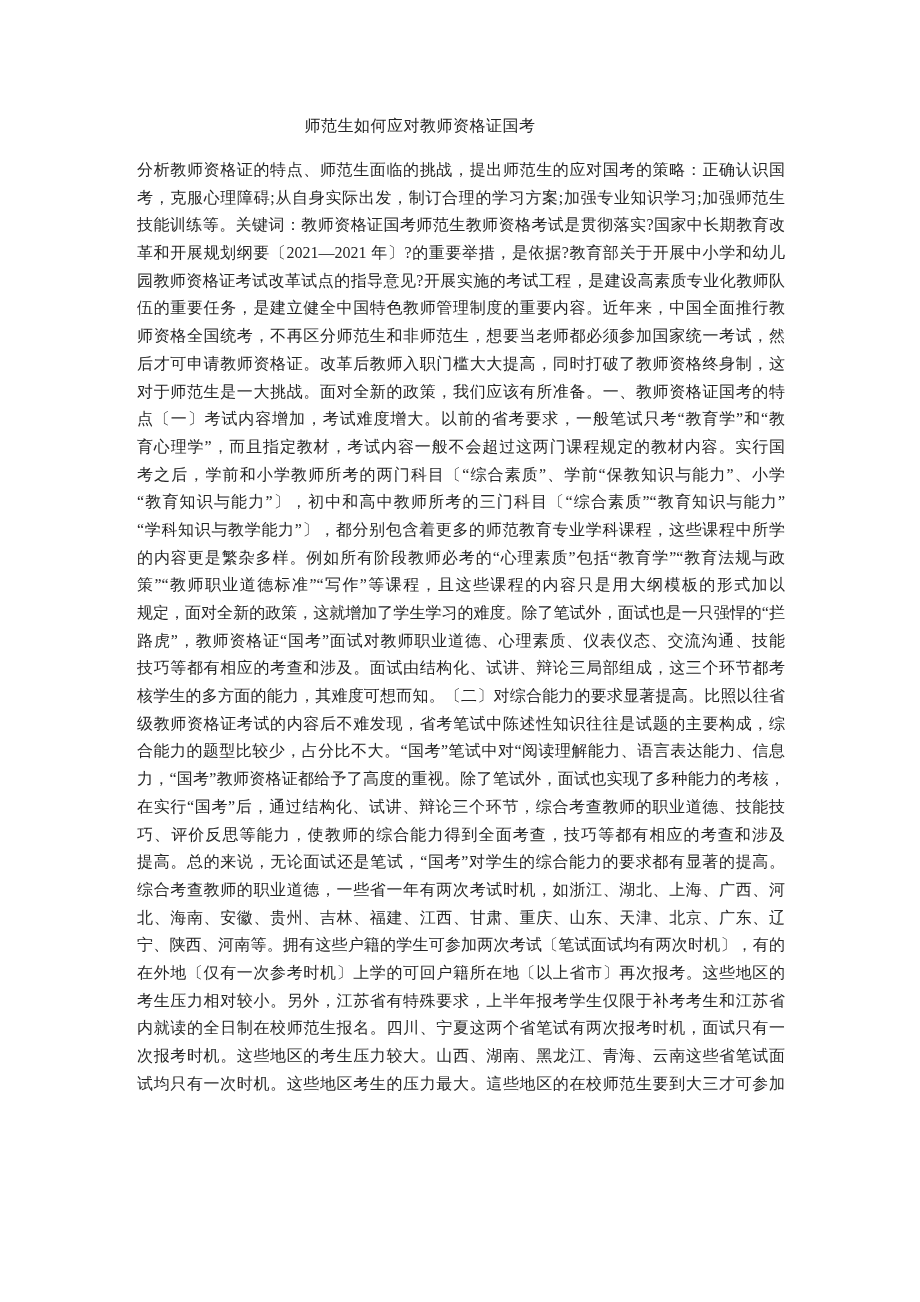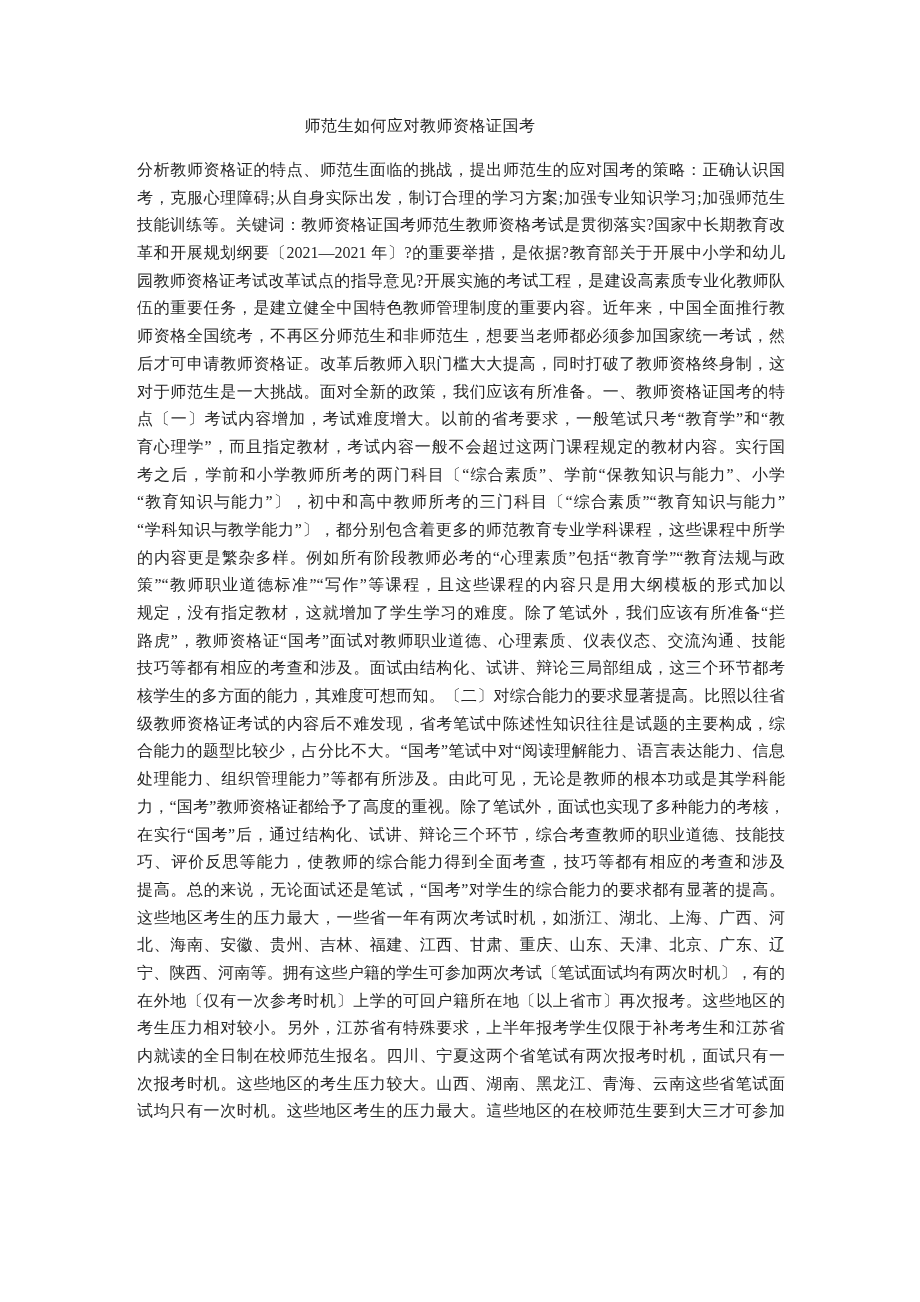--- a/index.html
+++ b/index.html
@@ -64,32 +64,31 @@
       <div class="line">师资格全国统考，不再区分师范生和非师范生，想要当老师都必须参加国家统一考试，然</div>
       <div class="line">后才可申请教师资格证。改革后教师入职门槛大大提高，同时打破了教师资格终身制，这</div>
       <div class="line">对于师范生是一大挑战。面对全新的政策，我们应该有所准备。一、教师资格证国考的特</div>
       <div class="line">点〔一〕考试内容增加，考试难度增大。以前的省考要求，一般笔试只考“教育学”和“教</div>
       <div class="line">育心理学”，而且指定教材，考试内容一般不会超过这两门课程规定的教材内容。实行国</div>
       <div class="line">考之后，学前和小学教师所考的两门科目〔“综合素质”、学前“保教知识与能力”、小学</div>
       <div class="line">“教育知识与能力”〕，初中和高中教师所考的三门科目〔“综合素质”“教育知识与能力”</div>
       <div class="line">“学科知识与教学能力”〕，都分别包含着更多的师范教育专业学科课程，这些课程中所学</div>
       <div class="line">的内容更是繁杂多样。例如所有阶段教师必考的“心理素质”包括“教育学”“教育法规与政</div>
       <div class="line">策”“教师职业道德标准”“写作”等课程，且这些课程的内容只是用大纲模板的形式加以</div>
-      <div class="line">规定，没有指定教材，这就增加了学生学习的难度。除了笔试外，我们应该有所准备“拦</div>
+      <div class="line">规定，面对全新的政策，这就增加了学生学习的难度。除了笔试外，面试也是一只强悍的“拦</div>
       <div class="line">路虎”，教师资格证“国考”面试对教师职业道德、心理素质、仪表仪态、交流沟通、技能</div>
       <div class="line">技巧等都有相应的考查和涉及。面试由结构化、试讲、辩论三局部组成，这三个环节都考</div>
       <div class="line">核学生的多方面的能力，其难度可想而知。〔二〕对综合能力的要求显著提高。比照以往省</div>
       <div class="line">级教师资格证考试的内容后不难发现，省考笔试中陈述性知识往往是试题的主要构成，综</div>
       <div class="line">合能力的题型比较少，占分比不大。“国考”笔试中对“阅读理解能力、语言表达能力、信息</div>
-      <div class="line">处理能力、组织管理能力”等都有所涉及。由此可见，无论是教师的根本功或是其学科能</div>
       <div class="line">力，“国考”教师资格证都给予了高度的重视。除了笔试外，面试也实现了多种能力的考核，</div>
       <div class="line">在实行“国考”后，通过结构化、试讲、辩论三个环节，综合考查教师的职业道德、技能技</div>
       <div class="line">巧、评价反思等能力，使教师的综合能力得到全面考查，技巧等都有相应的考查和涉及</div>
       <div class="line">提高。总的来说，无论面试还是笔试，“国考”对学生的综合能力的要求都有显著的提高。</div>
-      <div class="line">这些地区考生的压力最大，一些省一年有两次考试时机，如浙江、湖北、上海、广西、河</div>
+      <div class="line">综合考查教师的职业道德，一些省一年有两次考试时机，如浙江、湖北、上海、广西、河</div>
       <div class="line">北、海南、安徽、贵州、吉林、福建、江西、甘肃、重庆、山东、天津、北京、广东、辽</div>
       <div class="line">宁、陕西、河南等。拥有这些户籍的学生可参加两次考试〔笔试面试均有两次时机〕，有的</div>
       <div class="line">在外地〔仅有一次参考时机〕上学的可回户籍所在地〔以上省市〕再次报考。这些地区的</div>
       <div class="line">考生压力相对较小。另外，江苏省有特殊要求，上半年报考学生仅限于补考考生和江苏省</div>
       <div class="line">内就读的全日制在校师范生报名。四川、宁夏这两个省笔试有两次报考时机，面试只有一</div>
       <div class="line">次报考时机。这些地区的考生压力较大。山西、湖南、黑龙江、青海、云南这些省笔试面</div>
       <div class="line">试均只有一次时机。这些地区考生的压力最大。這些地区的在校师范生要到大三才可参加</div>
     </div>
 </div>
 

